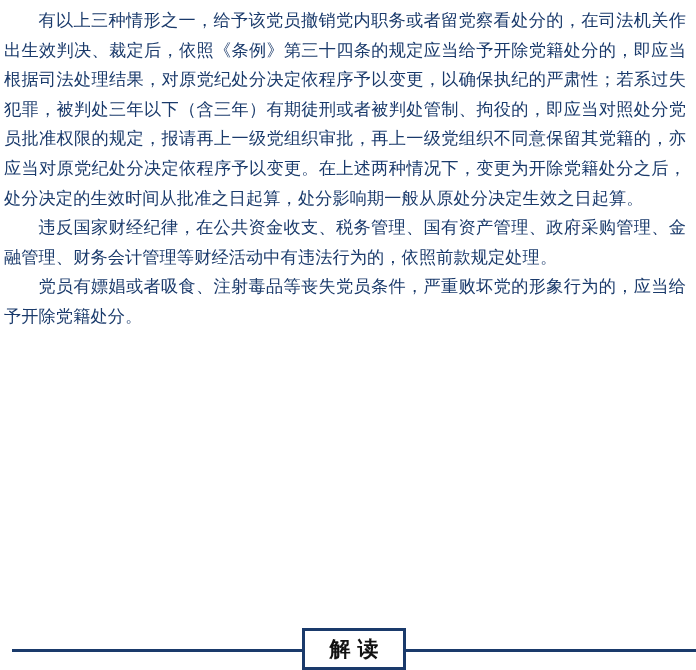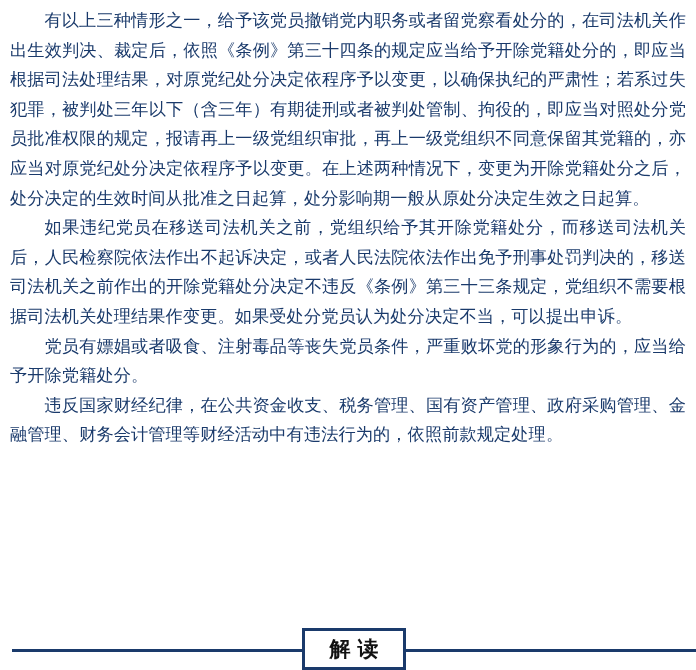--- a/index.html
+++ b/index.html
@@ -11,21 +11,21 @@
     height: 670px;
     background: #ffffff;
     font-family: "Liberation Serif", "DejaVu Serif", serif;
     overflow: hidden;
   }
   .page {
     position: relative;
     width: 696px;
     height: 670px;
     box-sizing: border-box;
-    padding: 6px 10px 0 10px;
+    padding: 6px 10px 0 4px;
     background: #ffffff;
   }
   .body-text {
     color: #1a3a6b;
     font-size: 17.2px;
     line-height: 29.6px;
     text-align: justify;
     text-justify: inter-ideograph;
     letter-spacing: 0.1px;
   }
@@ -77,26 +77,25 @@
 </style>
 </head>
 <body>
 
 <div class="page">
 
   <div class="body-text">
 
     <p>有以上三种情形之一，给予该党员撤销党内职务或者留党察看处分的，在司法机关作出生效判决、裁定后，依照《条例》第三十四条的规定应当给予开除党籍处分的，即应当根据司法处理结果，对原党纪处分决定依程序予以变更，以确保执纪的严肃性；若系过失犯罪，被判处三年以下（含三年）有期徒刑或者被判处管制、拘役的，即应当对照处分党员批准权限的规定，报请再上一级党组织审批，再上一级党组织不同意保留其党籍的，亦应当对原党纪处分决定依程序予以变更。在上述两种情况下，变更为开除党籍处分之后，处分决定的生效时间从批准之日起算，处分影响期一般从原处分决定生效之日起算。</p>
 
-    <p>如果违纪党员在移送司法机关之前，党组织给予其开除党籍处分，而移送司法机关后，人民检察院依法作出不起诉决定，或者人民法院依法作出免予刑事处罚判决的，移送司法机关之前作出的开除党籍处分决定不违反《条例》第三十三条规定，党组织不需要根据司法机关处理结果作变更。如果受处分党员认为处分决定不当，可以提出申诉。</p>
 
 
+    <p>违反国家财经纪律，在公共资金收支、税务管理、国有资产管理、政府采购管理、金融管理、财务会计管理等财经活动中有违法行为的，依照前款规定处理。</p>
+
     <p>党员有嫖娼或者吸食、注射毒品等丧失党员条件，严重败坏党的形象行为的，应当给予开除党籍处分。</p>
-
-    <p>违反国家财经纪律，在公共资金收支、税务管理、国有资产管理、政府采购管理、金融管理、财务会计管理等财经活动中有违法行为的，依照前款规定处理。</p>
 
   </div>
 
   <div class="banner-wrap">
     <div class="banner-rule"></div>
     <div class="banner-box">
       <span class="banner-label">解读</span>
     </div>
   </div>
 

